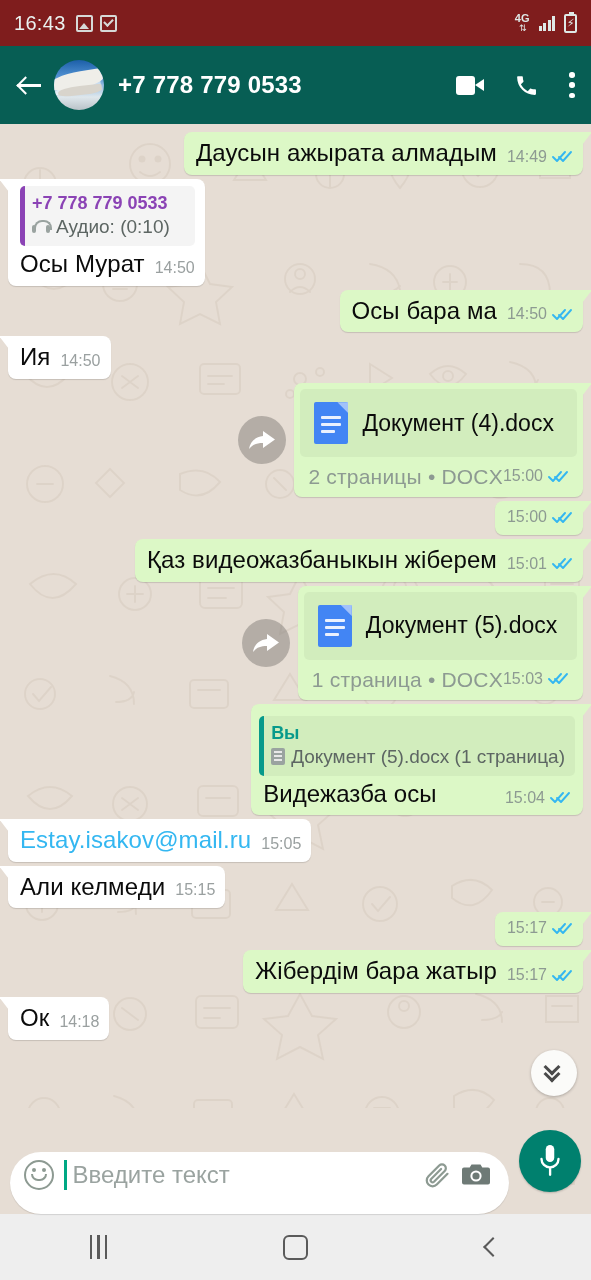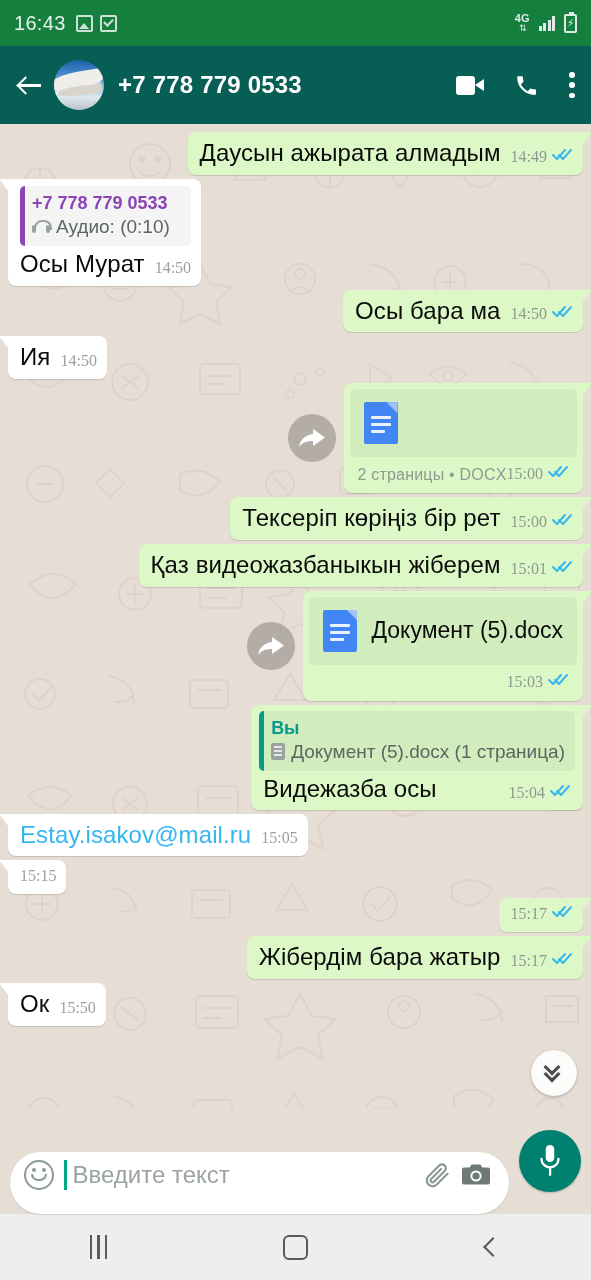--- a/index.html
+++ b/index.html
@@ -6,21 +6,21 @@
   html, body {
     width: 591px; height: 1280px;
     font-family: "Liberation Sans", "DejaVu Sans", sans-serif;
     overflow: hidden;
     background: #e9e2d9;
   }
   #app { position: relative; width: 591px; height: 1280px; display: flex; flex-direction: column; }
 
   
   .statusbar {
-    height: 46px; background: #15803d; flex: 0 0 46px;
+    height: 46px; background: #7f1d1d; flex: 0 0 46px;
     display: flex; align-items: center; padding: 0 14px;
     color: #e7efed;
   }
   .sb-time { font-size: 20px; letter-spacing: .3px; font-weight: 400; color:#eaf2f0;}
   .sb-left-icons { display: flex; align-items: center; gap: 7px; margin-left: 10px; }
   .sb-ico { width: 17px; height: 17px; position: relative; opacity:.92;}
   .ico-image { border: 2px solid #dfe9e7; border-radius: 2px; }
   .ico-image:after {
     content:""; position:absolute; left:1px; bottom:1px; width:0; height:0;
     border-left:5px solid transparent; border-right:5px solid transparent; border-bottom:6px solid #dfe9e7;
@@ -108,21 +108,21 @@
   }
   .bubble.in:after {
     content:""; position:absolute; left:-9px; top:0;
     border-top: 0 solid transparent; border-bottom: 13px solid transparent;
     border-right: 10px solid #ffffff;
   }
 
   .msg-line { display: flex; align-items: flex-end; gap: 10px; }
   .msg-text { font-size: 24px; color: #0b0b0b; line-height: 1.2; letter-spacing: .1px;}
   .msg-text.link { color: #34b7f1; }
-  .meta { display:flex; gap:5px; margin-left:auto; padding-bottom:2px; white-space:nowrap;font-family:Liberation Serif, serif;}
+  .meta { display:flex; align-items:center; gap:5px; margin-left:auto; padding-bottom:2px; white-space:nowrap;}
   .time { font-size: 16px; color: #8d9a92; }
   .bubble.in .time { color: #9aa0a0; }
   .ticks { display:inline-block; position:relative; width:21px; height:13px; }
   .ticks svg { position:absolute; left:0; top:0; }
 
   
   .quote {
     border-radius: 5px; padding: 7px 10px 8px 12px; margin-bottom: 4px;
     position: relative; overflow: hidden;
   }
@@ -153,21 +153,21 @@
   }
   .doc-icon { width: 34px; height: 42px; position: relative; flex:0 0 34px;}
   .doc-icon .page { position:absolute; inset:0; background:#4285f4; border-radius:2px; }
   .doc-icon .fold { position:absolute; right:0; top:0; width:11px;height:11px;
     background:#a1c2fa; clip-path: polygon(0 0, 100% 100%, 100% 0); }
   .doc-icon .lines { position:absolute; left:7px; right:7px; top:14px; }
   .doc-icon .lines i{display:block;height:3px;background:#eaf1fe;margin-bottom:4px;border-radius:1px;}
   .doc-icon .lines i:last-child{width:70%;}
   .doc-name { font-size: 23px; color: #0b0b0b; }
   .doc-foot { display:flex; align-items:center; padding: 8px 8px 2px 8px; }
-  .doc-sub { font-size: 16px; color: #8d9a92; letter-spacing:.2px;}
+  .doc-sub { font-size: 21px; color: #8d9a92; letter-spacing:.2px;}
 
   .fwd-badge {
     width: 48px; height: 48px; border-radius: 50%;
     background: rgba(120,115,110,.45);
     display:flex; align-items:center; justify-content:center;
     margin-right: 8px; flex:0 0 48px; align-self:center;
   }
   .fwd-badge svg { display:block; }
 
   
@@ -479,40 +479,40 @@
           <div class="doc-preview">
             <span class="doc-icon">
               <span class="page"></span>
                 <span class="fold"></span>
               <span class="lines">
                   <i></i>
                   <i></i>
                   <i></i>
                 </span>
             </span>
+            <span class="doc-name">Документ (4).docx</span>
           </div>
           <div class="doc-foot">
             <span class="doc-sub">2 страницы • DOCX</span>
             <span class="meta">
               <span class="time">15:00</span>
               <span class="ticks">
                 <svg width="21" height="13" viewBox="0 0 21 13">
                     <path d="M1 7l4 4 8-9" stroke="#34b7f1" stroke-width="1.9" fill="none" stroke-linecap="round" stroke-linejoin="round"></path>
                     <path d="M7 7l4 4 8-9" stroke="#34b7f1" stroke-width="1.9" fill="none" stroke-linecap="round" stroke-linejoin="round"></path>
                   </svg>
               </span>
             </span>
           </div>
         </div>
       </div>
 
       <div class="row out">
         <div class="bubble out">
           <div class="msg-line">
-            <span class="msg-text">Тексеріп көріңіз бір рет</span>
             <span class="meta">
               <span class="time">15:00</span>
               <span class="ticks">
                 <svg width="21" height="13" viewBox="0 0 21 13">
                     <path d="M1 7l4 4 8-9" stroke="#34b7f1" stroke-width="1.9" fill="none" stroke-linecap="round" stroke-linejoin="round"></path>
                     <path d="M7 7l4 4 8-9" stroke="#34b7f1" stroke-width="1.9" fill="none" stroke-linecap="round" stroke-linejoin="round"></path>
                   </svg>
               </span>
             </span>
           </div>
@@ -549,35 +549,36 @@
                 <span class="fold"></span>
               <span class="lines">
                   <i></i>
                   <i></i>
                   <i></i>
                 </span>
             </span>
             <span class="doc-name">Документ (5).docx</span>
           </div>
           <div class="doc-foot">
+            <span class="doc-sub">1 страница • DOCX</span>
             <span class="meta">
               <span class="time">15:03</span>
               <span class="ticks">
                 <svg width="21" height="13" viewBox="0 0 21 13">
                     <path d="M1 7l4 4 8-9" stroke="#34b7f1" stroke-width="1.9" fill="none" stroke-linecap="round" stroke-linejoin="round"></path>
                     <path d="M7 7l4 4 8-9" stroke="#34b7f1" stroke-width="1.9" fill="none" stroke-linecap="round" stroke-linejoin="round"></path>
                   </svg>
               </span>
             </span>
           </div>
         </div>
       </div>
 
       <div class="row out">
-        <div class="bubble out" style="max-width:70%;padding:6px 8px 6px 8px;">
+        <div class="bubble out" style="max-width:70%;padding:12px 8px 6px 8px;">
           <div class="quote teal">
             <div class="q-name">Вы</div>
             <div class="q-body">
               <span class="q-docico"></span>
               <span>Документ (5).docx (1 страница)</span>
             </div>
           </div>
           <div class="msg-line" style="padding:0 4px;">
             <span class="msg-text">Видежазба осы</span>
             <span class="meta">
@@ -600,20 +601,21 @@
             <span class="meta">
               <span class="time">15:05</span>
             </span>
           </div>
         </div>
       </div>
 
       <div class="row in">
         <div class="bubble in">
           <div class="msg-line">
+            <span class="msg-text">Али келмеди</span>
             <span class="meta">
               <span class="time">15:15</span>
             </span>
           </div>
         </div>
       </div>
 
       <div class="row out">
         <div class="bubble out">
           <div class="msg-line">
@@ -645,21 +647,21 @@
             </span>
           </div>
         </div>
       </div>
 
       <div class="row in">
         <div class="bubble in">
           <div class="msg-line">
             <span class="msg-text">Ок</span>
             <span class="meta">
-              <span class="time">15:50</span>
+              <span class="time">14:18</span>
             </span>
           </div>
         </div>
       </div>
 
     </div>
 
     <div class="scroll-btn">
       <span class="chev-dbl">
           <i></i>

